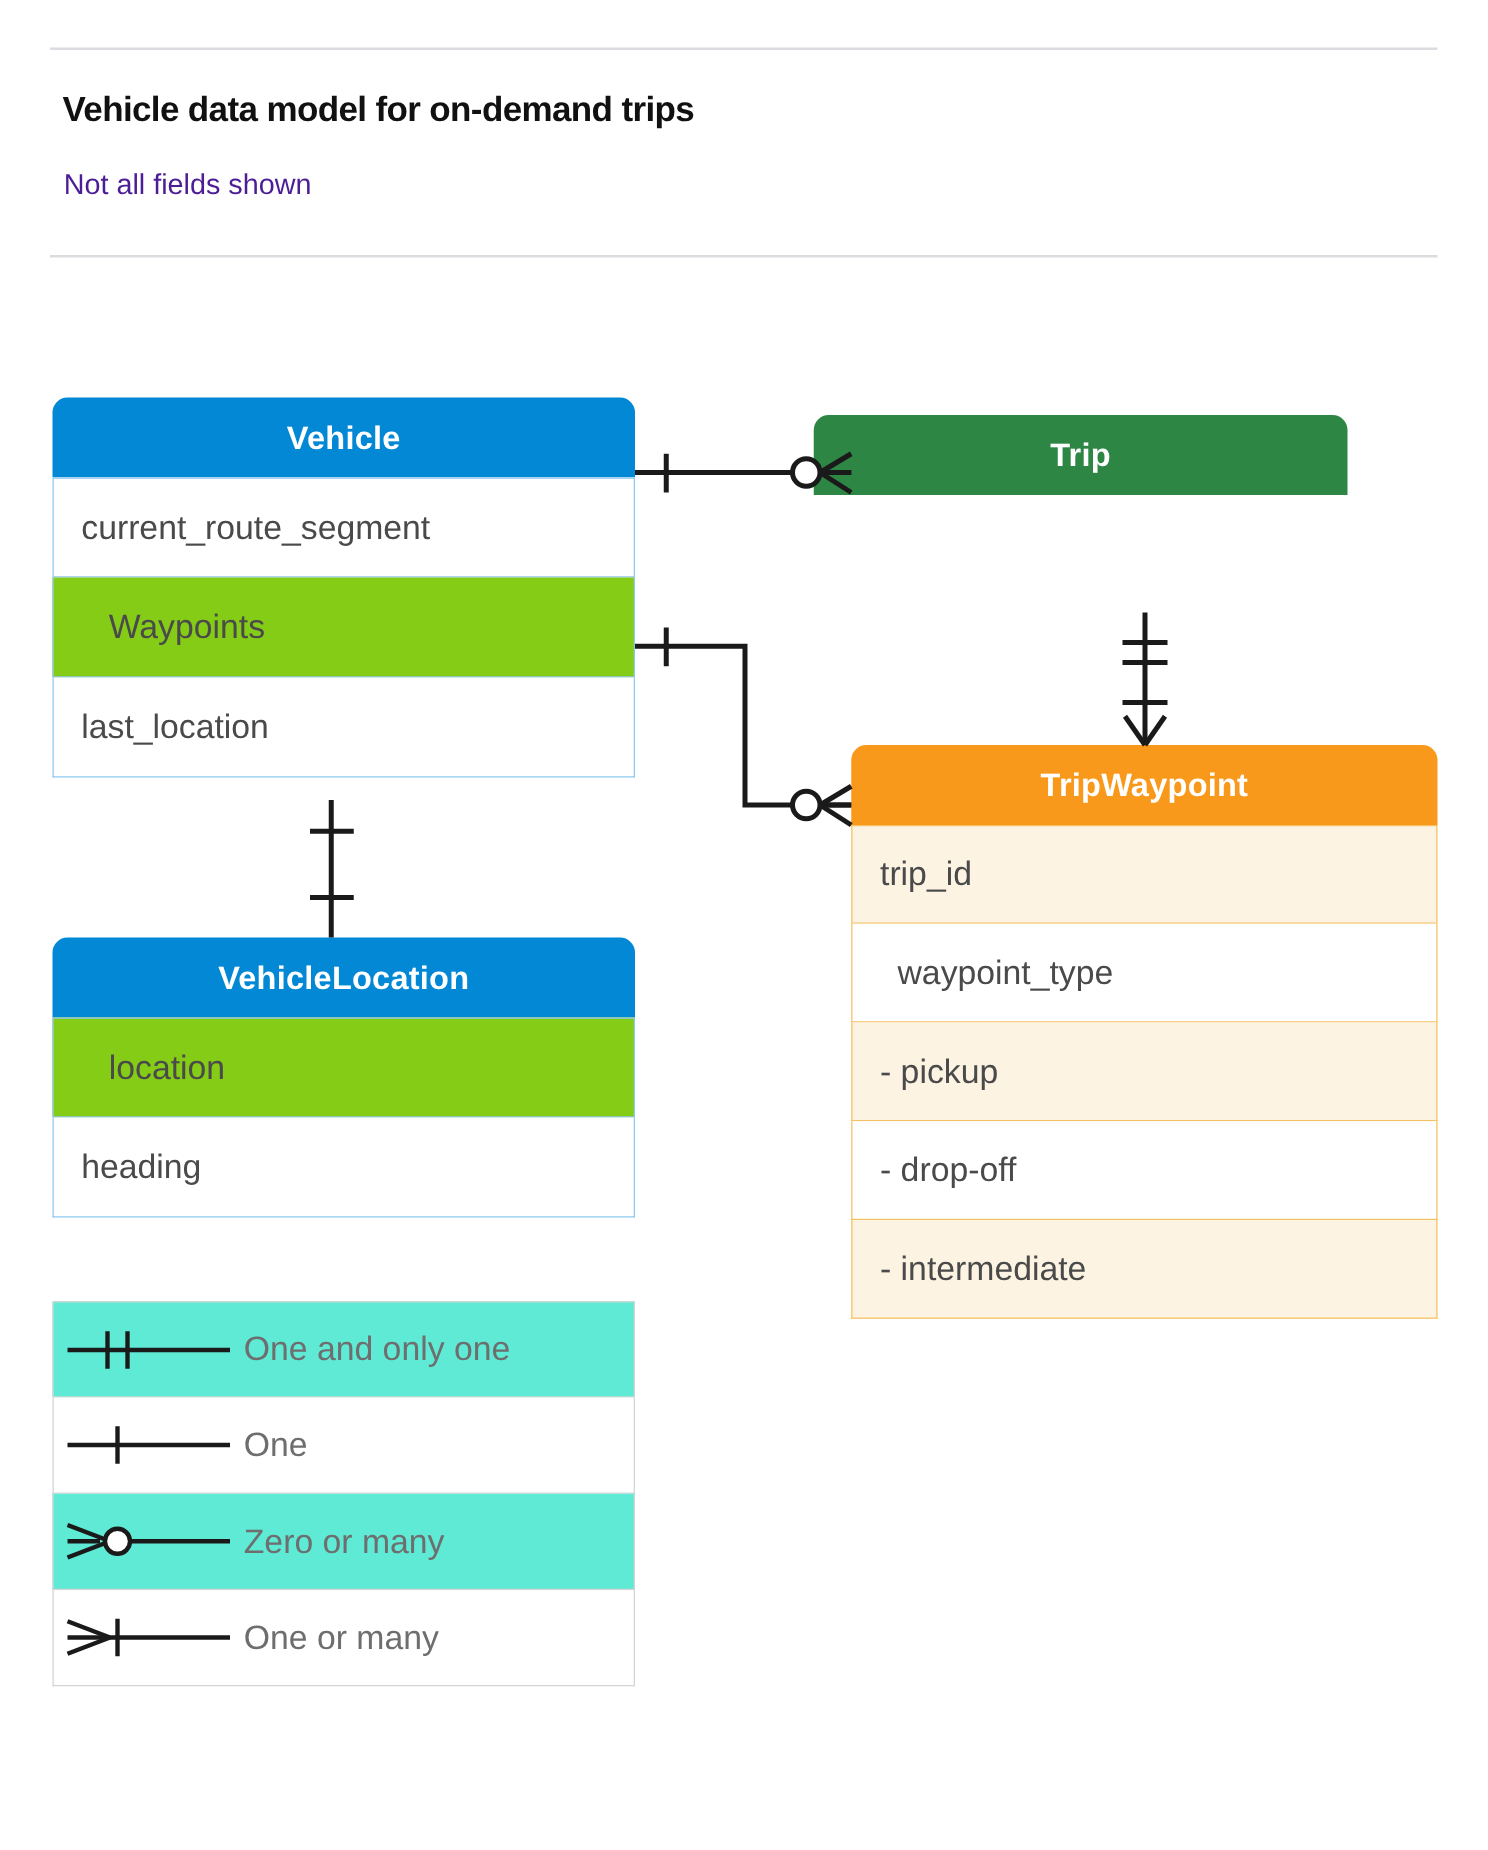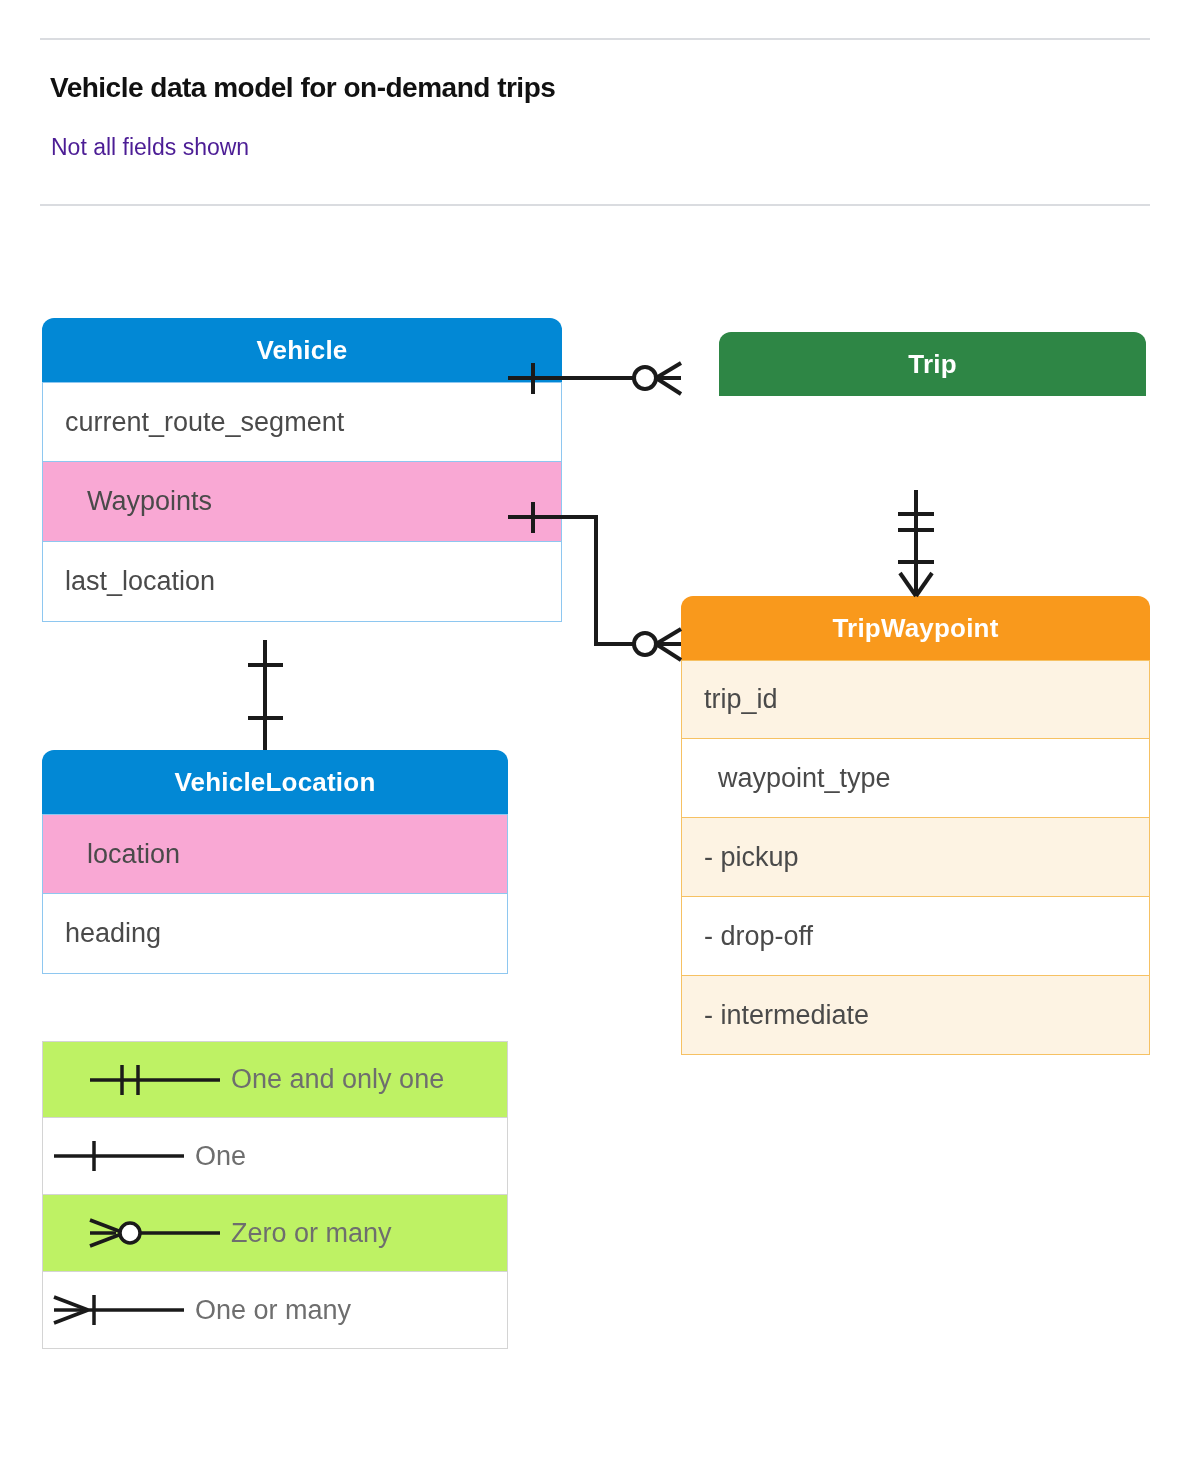--- a/index.html
+++ b/index.html
@@ -37,74 +37,74 @@
   .entity .row {
     display: flex; align-items: center;
     padding-left: 22px;
     font-size: 27px; color: #4a4a4a; font-weight: 400;
   }
 
   
   .e-blue .hdr { background: #0288d5; }
   .e-blue .row { border: 1px solid #8ec7f0; border-top: none; background: #ffffff; }
   .e-blue .row:first-child { border-top: 1px solid #8ec7f0; }
-  .e-blue .row.alt { background: #f9a8d4; padding-left: 44px; }
+  .e-blue .row.alt { background: #84cc16; padding-left: 44px; }
 
   
   .e-green .hdr { background: #2e8645; }
   .e-green .row { border: 1px solid #a8d6b5; border-top: none; background: #ffffff; }
   .e-green .row:first-child { border-top: 1px solid #a8d6b5; }
   .e-green .row.alt { background: #ebf5ee; }
 
   
   .e-orange .hdr { background: #f9991c; }
   .e-orange .row { border: 1px solid #f6c163; border-top: none; background: #ffffff; }
   .e-orange .row:first-child { border-top: 1px solid #f6c163; }
   .e-orange .row.alt { background: #fdf3e3; }
 
   
   .e-grey .hdr { background: #9b9b9b; font-size: 25px; }
   .e-grey .row { border: 1px solid #d4d4d4; border-top: none; background: #ffffff; padding-left: 0; }
   .e-grey .row:first-child { border-top: 1px solid #d4d4d4; }
-  .e-grey .row.alt { background: #bef264; padding-left: 36px; }
+  .e-grey .row.alt { background: #5eead4; }
   .e-grey .row .sym { width: 152px; flex: 0 0 152px; display: flex; align-items: center; justify-content: center; }
   .e-grey .row .lbl { font-size: 27px; color: #6e6e6e; }
 
   
   #connectors { position: absolute; left: 0; top: 0; width: 1190px; height: 1480px; pointer-events: none; }
 </style>
 </head>
 <body>
 
 <div id="page">
 
   <div class="rule top"></div>
   <div class="rule bottom"></div>
 
   <div id="page-title">Vehicle data model for on-demand trips</div>
   <div id="page-subtitle">Not all fields shown</div>
 
-  <div class="entity e-blue" style="left:42px; top:318px; width:520px;">
+  <div class="entity e-blue" style="left:42px; top:318px; width:466px;">
     <div class="hdr">Vehicle</div>
     <div class="rows">
       <div class="row" style="height:80px;">current_route_segment</div>
       <div class="row alt" style="height:80px;">Waypoints</div>
       <div class="row" style="height:80px;">last_location</div>
     </div>
   </div>
 
   <div class="entity e-blue" style="left:42px; top:750px; width:466px;">
     <div class="hdr">VehicleLocation</div>
     <div class="rows">
       <div class="row alt" style="height:80px;">location</div>
       <div class="row" style="height:80px;">heading</div>
     </div>
   </div>
 
-  <div class="entity e-green" style="left:719px; top:332px; width:427px;">
+  <div class="entity e-green" style="left:651px; top:332px; width:427px;">
     <div class="hdr">Trip</div>
   </div>
 
   <div class="entity e-orange" style="left:681px; top:596px; width:469px;">
     <div class="hdr">TripWaypoint</div>
     <div class="rows">
       <div class="row alt" style="height:79px;">trip_id</div>
       <div class="row" style="height:79px;padding-left:36px;">waypoint_type</div>
       <div class="row alt" style="height:79px;">-  pickup</div>
       <div class="row" style="height:79px;">-  drop-off</div>

